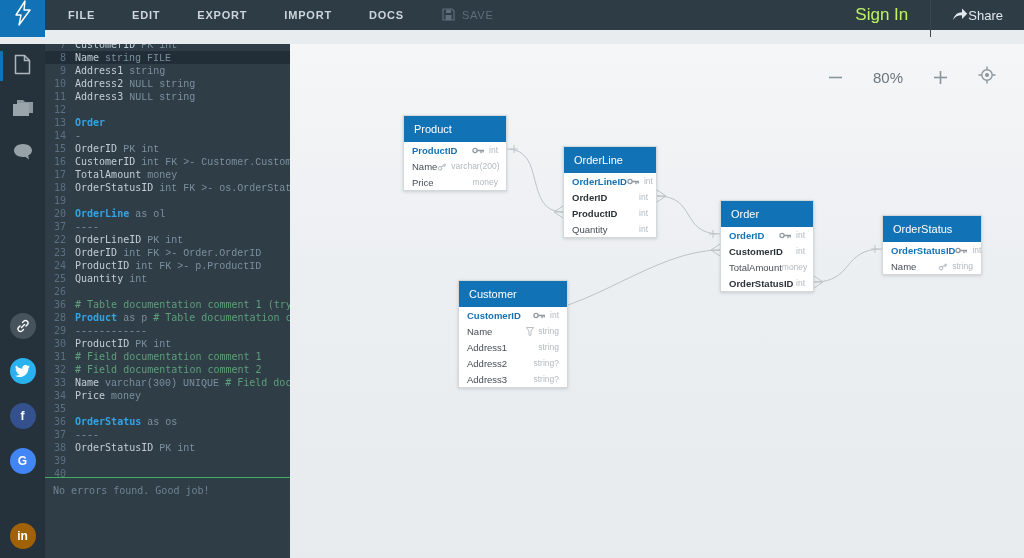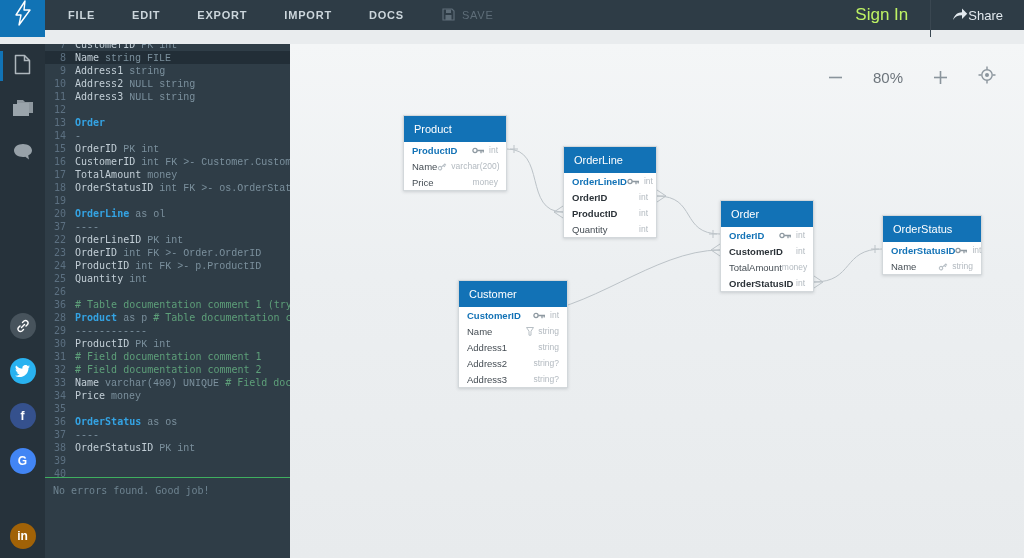--- a/index.html
+++ b/index.html
@@ -180,21 +180,21 @@
           <div class="line"><span class="ln">23</span><span class="code"><span class="seg-f">OrderID</span><span class="seg-k"> int FK &gt;- Order.OrderID</span></span></div>
           <div class="line"><span class="ln">24</span><span class="code"><span class="seg-f">ProductID</span><span class="seg-k"> int FK &gt;- p.ProductID</span></span></div>
           <div class="line"><span class="ln">25</span><span class="code"><span class="seg-f">Quantity</span><span class="seg-k"> int</span></span></div>
           <div class="line"><span class="ln">26</span><span class="code"></span></div>
           <div class="line"><span class="ln">36</span><span class="code"><span class="seg-c"># Table documentation comment 1 (try the PDF/RTF export)</span></span></div>
           <div class="line"><span class="ln">28</span><span class="code"><span class="seg-t">Product</span><span class="seg-k"> as p </span><span class="seg-c"># Table documentation comment 2</span></span></div>
           <div class="line"><span class="ln">29</span><span class="code"><span class="seg-k">------------</span></span></div>
           <div class="line"><span class="ln">30</span><span class="code"><span class="seg-f">ProductID</span><span class="seg-k"> PK int</span></span></div>
           <div class="line"><span class="ln">31</span><span class="code"><span class="seg-c"># Field documentation comment 1</span></span></div>
           <div class="line"><span class="ln">32</span><span class="code"><span class="seg-c"># Field documentation comment 2</span></span></div>
-          <div class="line"><span class="ln">33</span><span class="code"><span class="seg-f">Name</span><span class="seg-k"> varchar(400) UNIQUE </span><span class="seg-c"># Field documentation comment 3</span></span></div>
+          <div class="line"><span class="ln">33</span><span class="code"><span class="seg-f">Name</span><span class="seg-k"> varchar(300) UNIQUE </span><span class="seg-c"># Field documentation comment 3</span></span></div>
           <div class="line"><span class="ln">34</span><span class="code"><span class="seg-f">Price</span><span class="seg-k"> money</span></span></div>
           <div class="line"><span class="ln">35</span><span class="code"></span></div>
           <div class="line"><span class="ln">36</span><span class="code"><span class="seg-t">OrderStatus</span><span class="seg-k"> as os</span></span></div>
           <div class="line"><span class="ln">37</span><span class="code"><span class="seg-k">----</span></span></div>
           <div class="line"><span class="ln">38</span><span class="code"><span class="seg-f">OrderStatusID</span><span class="seg-k"> PK int</span></span></div>
           <div class="line"><span class="ln">39</span></div>
           <div class="line"><span class="ln">40</span><span class="code"></span></div>
         </div>
     </div>
     <div class="ed-sep"></div>

